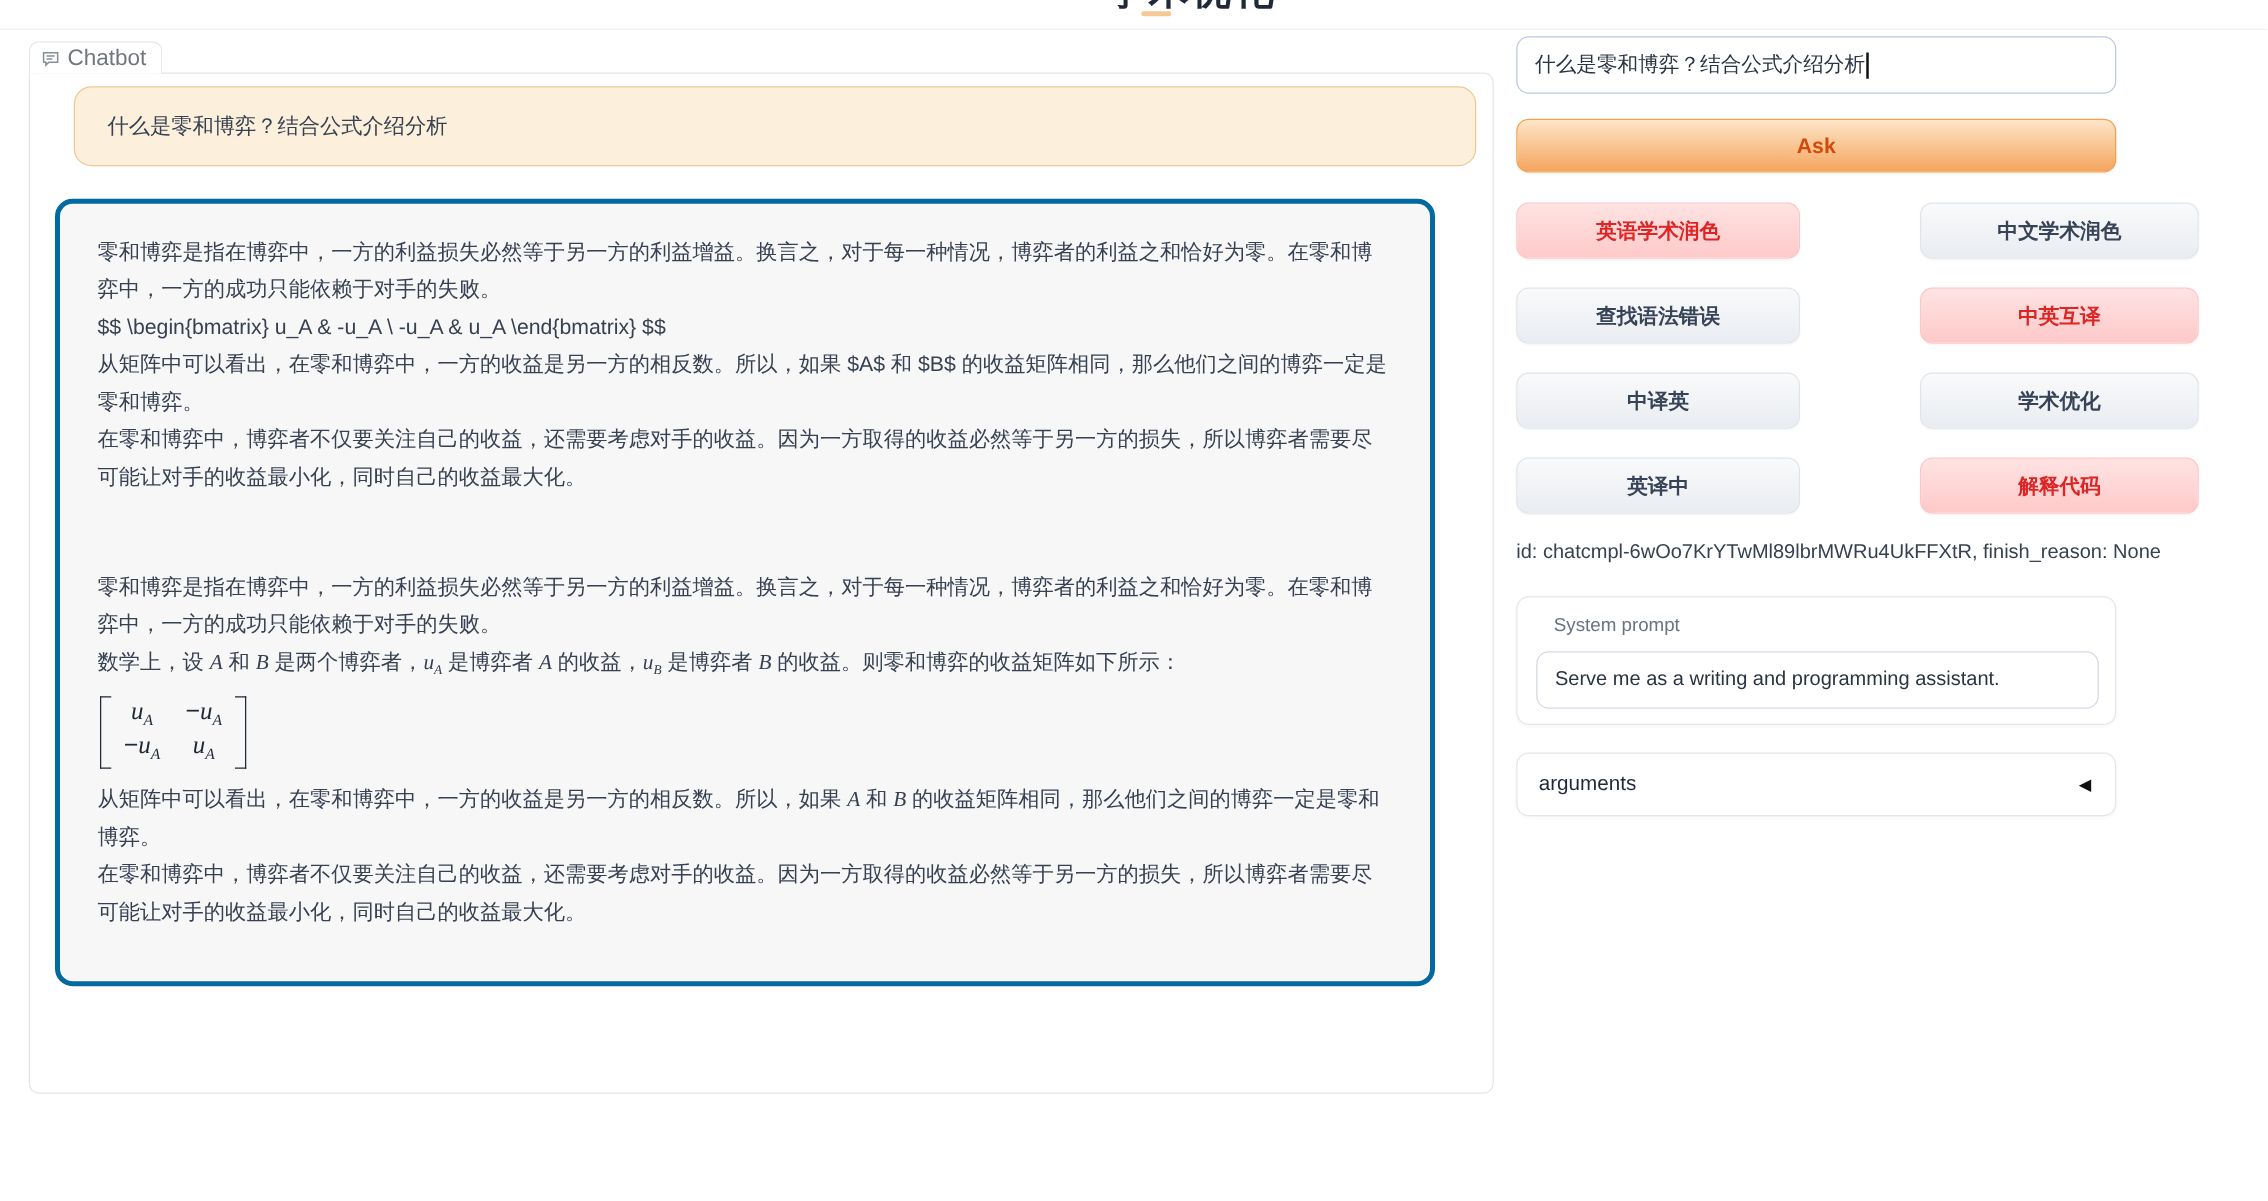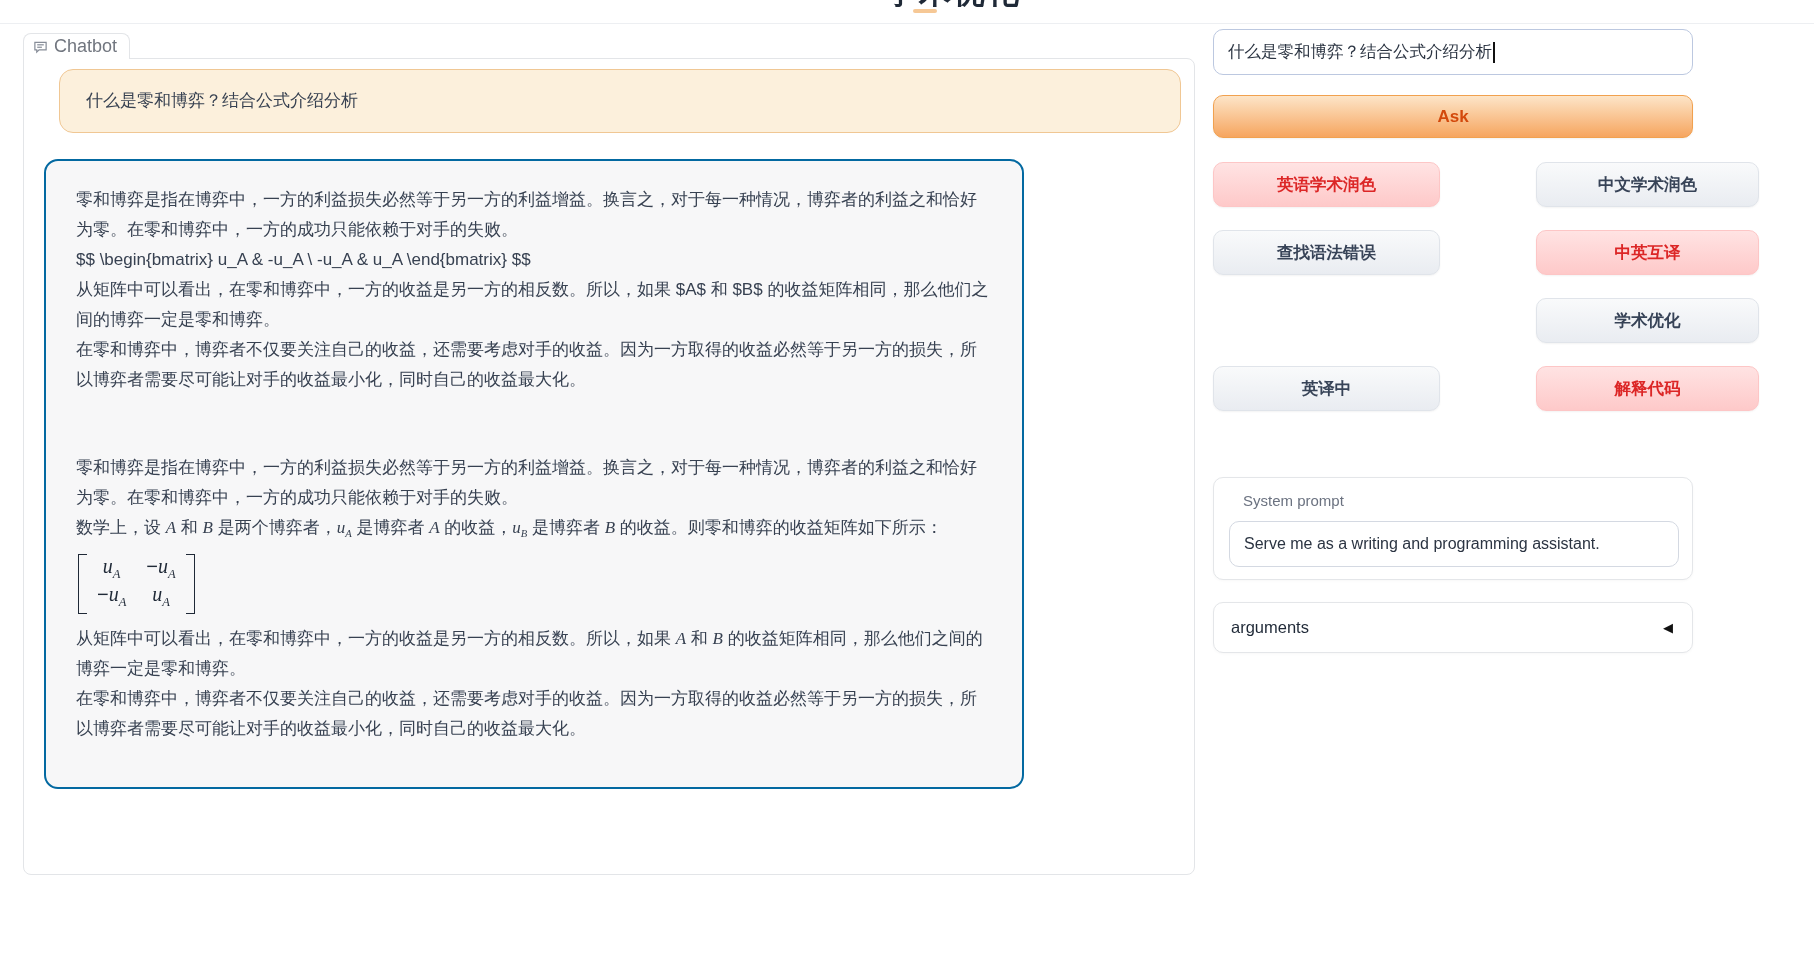--- a/index.html
+++ b/index.html
@@ -16,21 +16,21 @@
   
   .chat-chip { position:absolute; left:23px; top:33px; height:26px; padding:0 12px 0 9px;
     background:#fff; border:1px solid #e3e5e8; border-bottom:none; border-radius:8px 8px 0 0;
     display:flex; align-items:center; gap:6px; font-size:18px; color:#71767f; z-index:3; }
   .chat-panel { position:absolute; left:23px; top:58px; width:1172px; height:817px;
     background:#fff; border:1px solid #e3e5e8; border-radius:0 8px 8px 8px; z-index:1; }
 
   .bubble { position:absolute; border-radius:14px; font-size:17px; line-height:30px; color:#374151; }
   .bubble-user { left:35px; top:10px; width:1122px; height:64px; background:#fcf0dc; border:1px solid #f0c794;
     display:flex; align-items:center; padding:0 26px; }
-  .bubble-bot { left:20px; top:100px; width:980px; height:630px; background:#f7f7f8; border:2px solid #0369a1;
+  .bubble-bot { left:20px; top:100px; width:1104px; height:630px; background:#f7f7f8; border:4px solid #0369a1;
     padding:24px 30px; overflow:hidden; }
   .bubble-bot p { margin:0; }
   .para-gap { height:58px; }
 
   .mv { font-family:"Liberation Serif","DejaVu Serif",serif; font-style:italic; }
   sub .mv { font-size:0.75em; }
 
   .matrix-wrap { display:inline-flex; align-items:stretch; margin:5px 0 4px 2px; }
   .mx-bracket { width:9px; border:1.6px solid #1f2937; }
   .mx-left  { border-right:none; }
@@ -132,24 +132,26 @@
     <span>什么是零和博弈？结合公式介绍分析</span>
       <span class="cursor"></span>
   </div>
 
   <div class="btn btn-orange">Ask</div>
 
   <div class="btn btn-red  c1 r1">英语学术润色</div>
   <div class="btn btn-gray c2 r1">中文学术润色</div>
   <div class="btn btn-gray c1 r2">查找语法错误</div>
   <div class="btn btn-red  c2 r2">中英互译</div>
+  <div class="btn btn-gray c1 r3">中译英</div>
   <div class="btn btn-gray c2 r3">学术优化</div>
   <div class="btn btn-gray c1 r4">英译中</div>
   <div class="btn btn-red  c2 r4">解释代码</div>
 
+  <div class="status-line">id: chatcmpl-6wOo7KrYTwMl89lbrMWRu4UkFFXtR, finish_reason: None</div>
 
   <div class="card sys-card">
     <div class="sys-label">System prompt</div>
     <input class="sys-input" type="text" value="Serve me as a writing and programming assistant." style="">
   </div>
 
   <div class="card accordion">
     <span class="acc-label">arguments</span>
     <span class="acc-icon">◀</span>
   </div>

